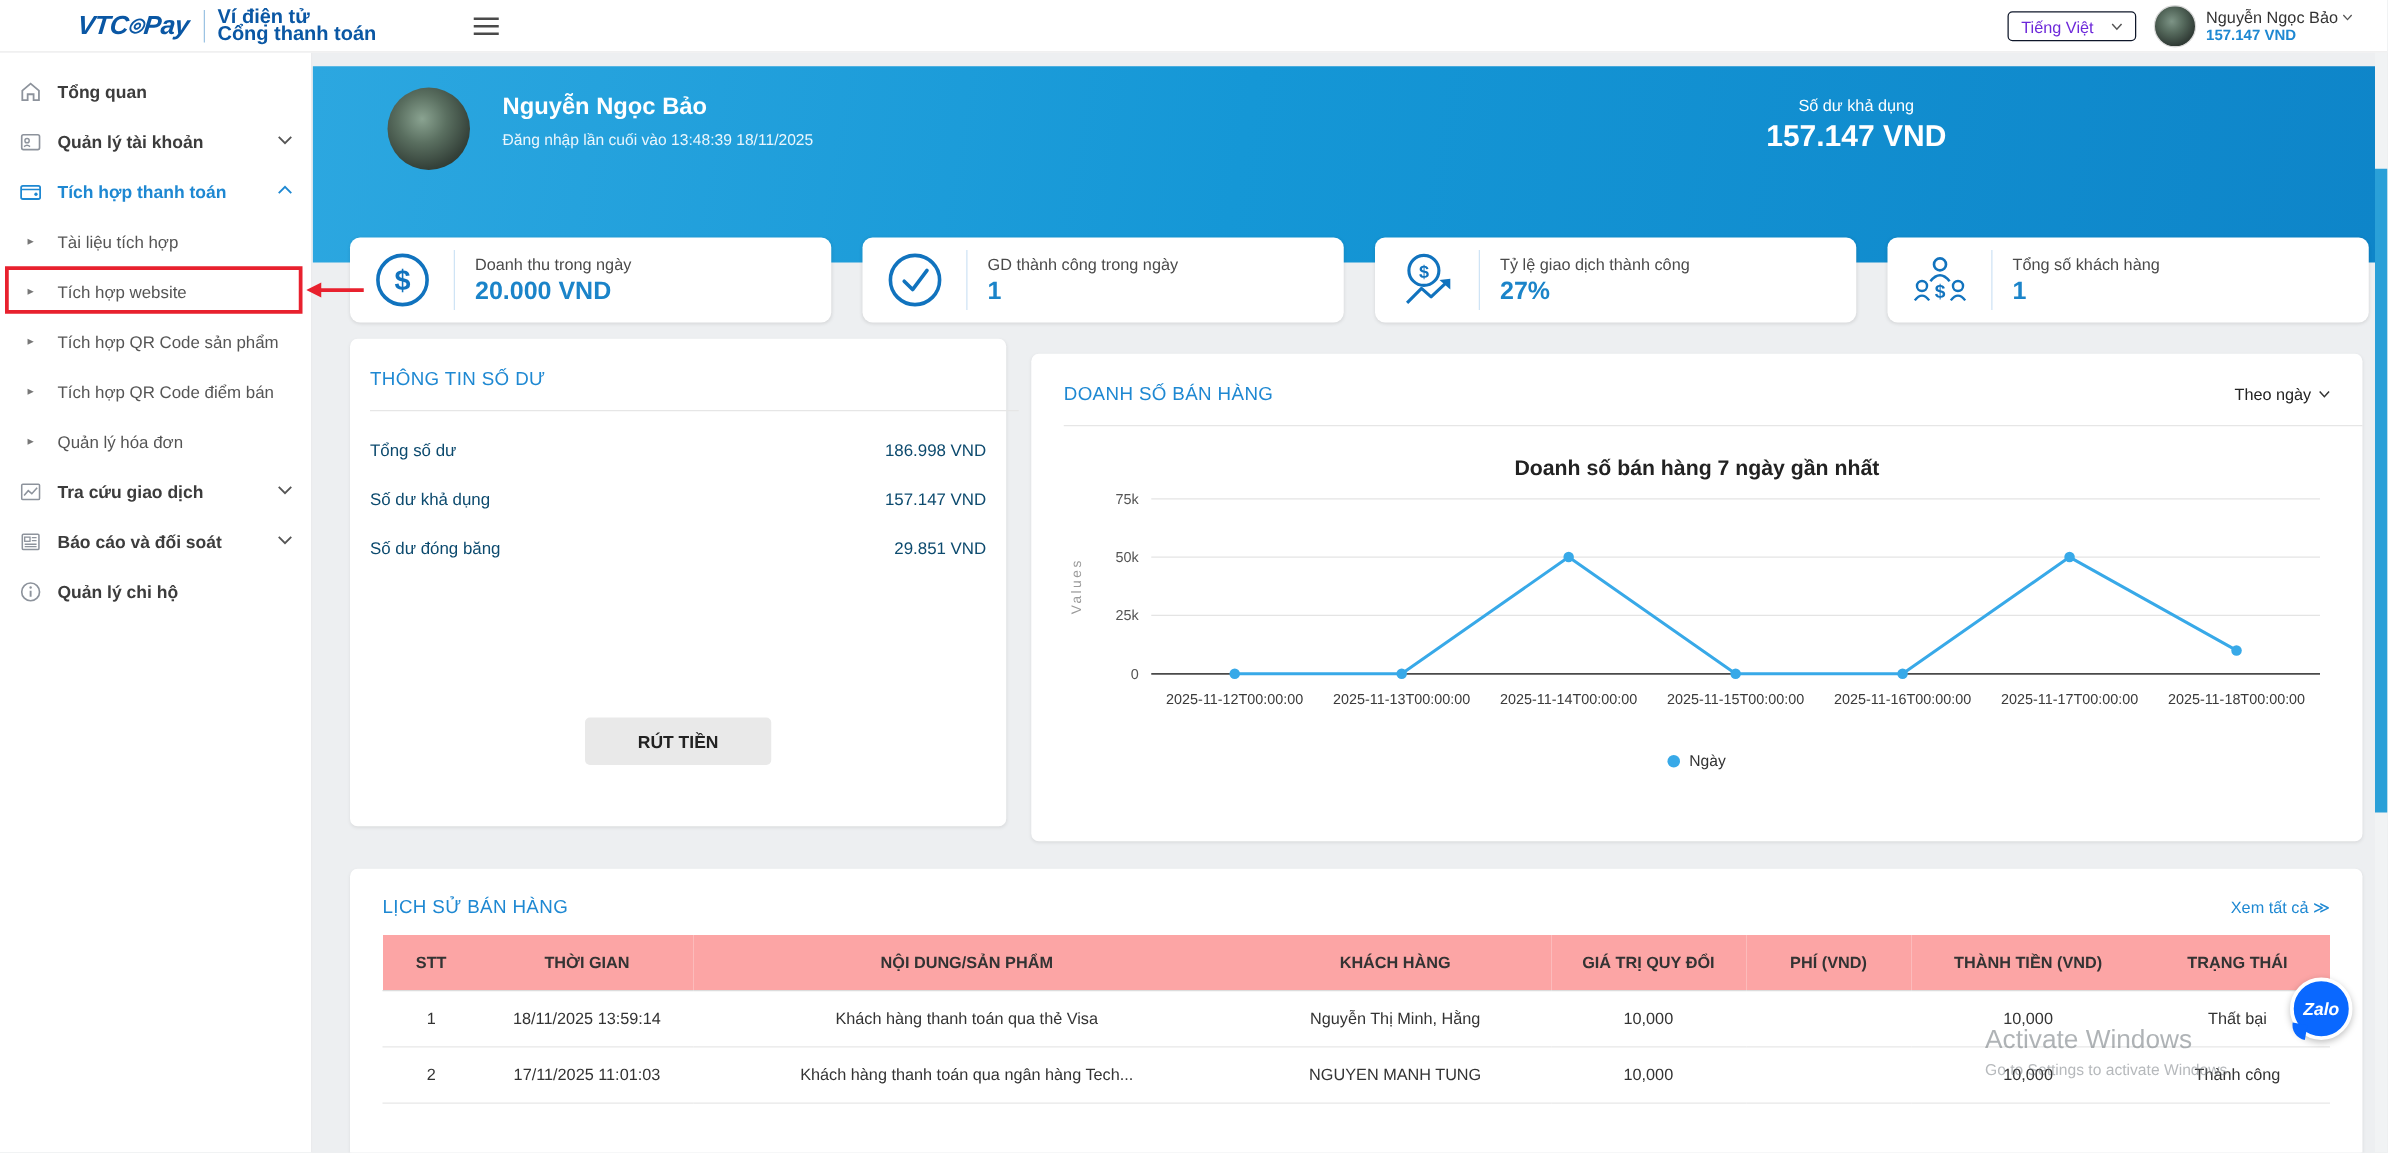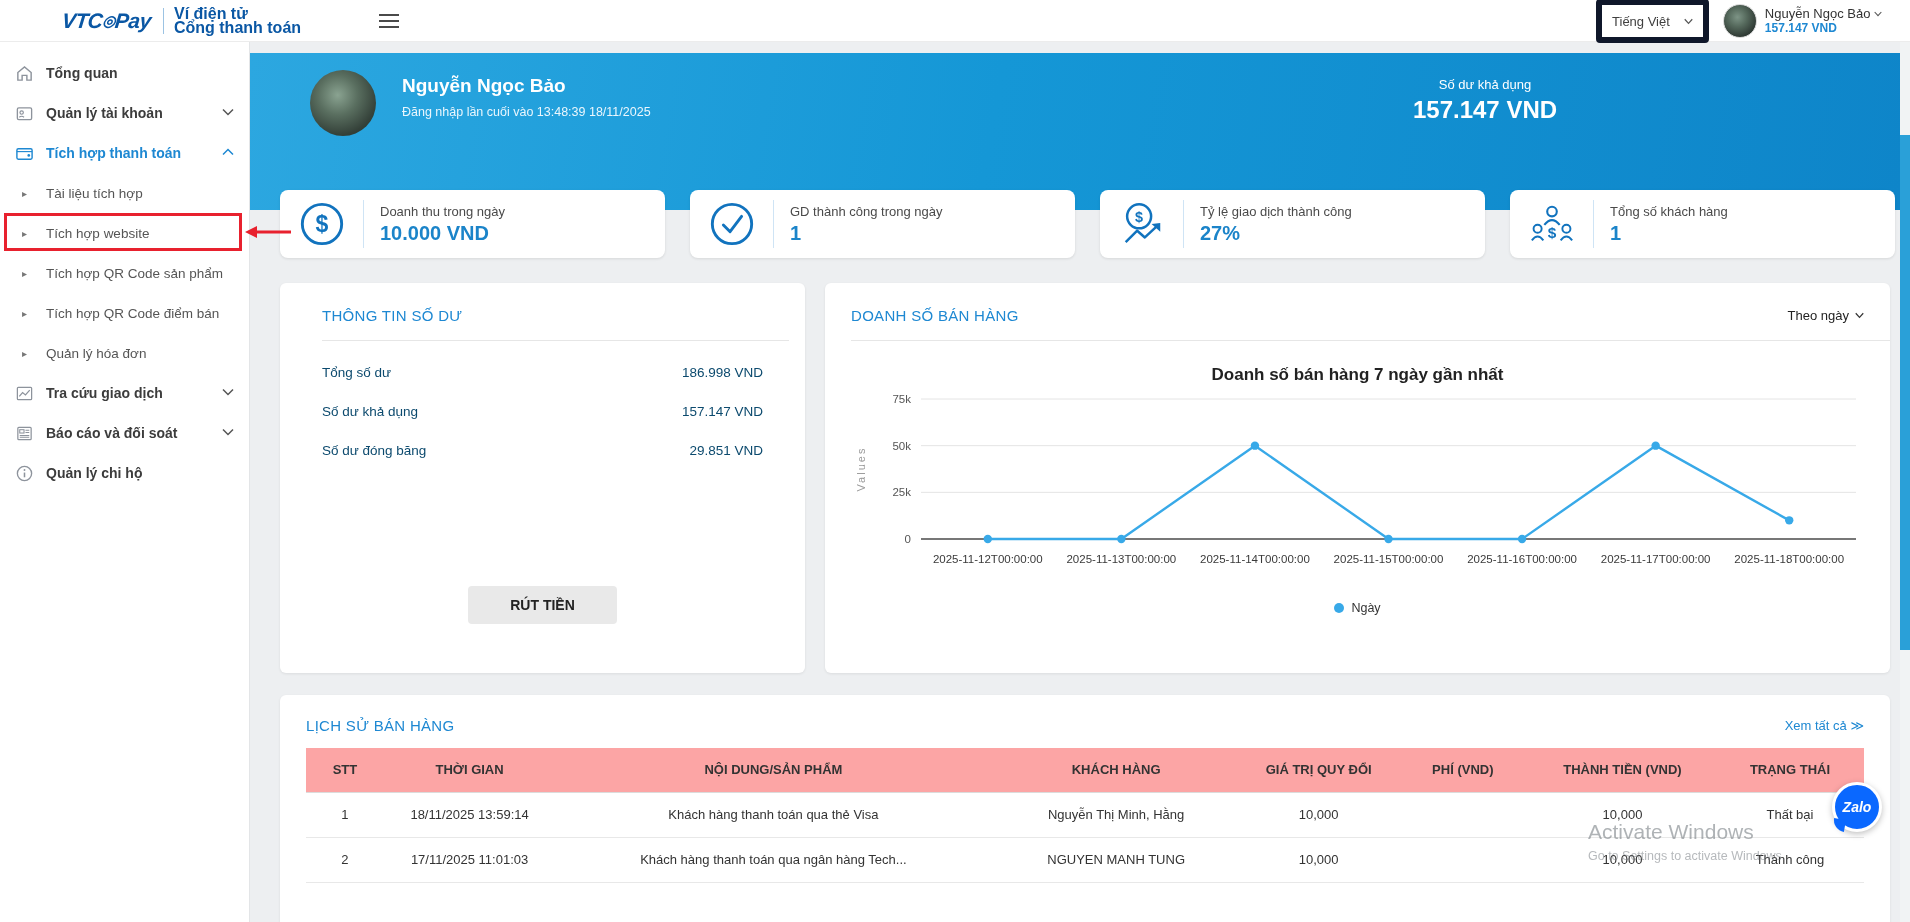--- a/index.html
+++ b/index.html
@@ -12,22 +12,22 @@
   .top-header{position:absolute;left:0;top:0;width:1910px;height:42px;background:#fff;z-index:30;
     border-bottom:1px solid #ececec; display:flex;align-items:center;}
   .logo-wrap{display:flex;align-items:center;margin-left:62px;}
   .logo-text{font-style:italic;font-weight:bold;font-size:21px;color:#0a57a4;letter-spacing:-0.5px;transform:skewX(-6deg);}
   .logo-text .logo-c{font-size:15px;vertical-align:2px;}
   .logo-div{width:1px;height:26px;background:#9cc3e3;margin:0 10px 0 12px;}
   .logo-tagline{font-size:16px;font-weight:bold;color:#0a57a4;line-height:14px;}
   .hamburger{margin-left:78px;cursor:pointer;display:flex;flex-direction:column;gap:4px;}
   .hamburger span{display:block;width:20px;height:2px;background:#4a4a4a;}
   .header-right{position:absolute;right:28px;top:0;height:42px;display:flex;align-items:center;gap:14px;}
-  .lang-select{border:6px solid #0f172a;border-radius:4px;height:44px;padding:0 10px;display:flex;align-items:center;gap:14px;
-    font-size:13px;color:#404040;background:#fff;cursor:pointer;}
+  .lang-select{border:1px solid #0f172a;border-radius:4px;height:24px;padding:0 10px;display:flex;align-items:center;gap:14px;
+    font-size:13px;color:#6d28d9;background:#fff;cursor:pointer;}
   .caret{width:9px;height:9px;display:inline-block;}
   .user-chip{display:flex;align-items:center;gap:8px;cursor:pointer;}
   .avatar-sm{width:34px;height:34px;border-radius:50%;
     background:radial-gradient(circle at 42% 38%, #7d9486 0%, #55695c 35%, #323d37 70%, #1f2622 100%);
     border:1px solid #d8d8d8;}
   .user-meta{line-height:15px;}
   .user-name{font-size:13px;color:#333;}
   .user-bal{font-size:12px;color:#1e88d2;font-weight:bold;}
 
   
@@ -59,21 +59,21 @@
   .stat-card{position:absolute;top:148px;width:385px;height:68px;background:#fff;border-radius:8px;
     box-shadow:0 1px 3px rgba(0,0,0,.10);display:flex;align-items:center;z-index:3;}
   .stat-ico{width:84px;display:flex;align-items:center;justify-content:center;border-right:1px solid #cfe4f5;height:48px;}
   .stat-body{padding-left:16px;}
   .stat-label{font-size:13px;color:#4a4a4a;}
   .stat-value{font-size:20px;font-weight:bold;color:#1b84c9;margin-top:3px;}
 
   
   .panel{position:absolute;background:#fff;border-radius:6px;box-shadow:0 1px 3px rgba(0,0,0,.08);}
   .panel-title{color:#1e88d2;font-size:15px;letter-spacing:.3px;}
-  .balance-panel{left:30px;top:241px;width:525px;height:390px;padding:24px 42px;}
+  .balance-panel{left:30px;top:229px;width:525px;height:390px;padding:24px 16px;}
   .balance-panel hr, .chart-panel hr{border:none;border-top:1px solid #e6e6e6;margin:16px -26px 0 0;}
   .bal-row{display:flex;justify-content:space-between;font-size:13.5px;color:#0c4a6e;margin-top:24px;}
   .withdraw-btn{display:block;margin:128px auto 0;background:#e9e9e9;border:none;border-radius:4px;
     padding:11px 42px;font-size:14px;font-weight:bold;color:#222;font-family:inherit;cursor:pointer;}
 
   .chart-panel{left:575px;top:241px;width:1065px;height:390px;padding:24px 26px 0;}
   .chart-head{display:flex;justify-content:space-between;align-items:center;}
   .chart-filter{font-size:13px;color:#222;display:flex;align-items:center;gap:6px;cursor:pointer;}
   .chart-title{text-align:center;font-size:17px;font-weight:bold;color:#222;margin-top:24px;}
   .chart-wrap{position:relative;margin-top:4px;}
@@ -264,21 +264,21 @@
 
   <div class="stat-card" style="left:30px">
     <div class="stat-ico">
       <svg width="48" height="48" viewBox="0 0 50 50">
           <circle cx="25" cy="25" r="20.5" fill="none" stroke="#1173be" stroke-width="3"></circle>
           <text x="25" y="33" text-anchor="middle" font-size="24" font-weight="bold" fill="#1173be" font-family="Liberation Sans, sans-serif">$</text>
         </svg>
     </div>
     <div class="stat-body">
       <div class="stat-label">Doanh thu trong ngày</div>
-      <div class="stat-value">10.000 VND</div>
+      <div class="stat-value">20.000 VND</div>
     </div>
   </div>
 
   <div class="stat-card" style="left:440px">
     <div class="stat-ico">
       <svg width="48" height="48" viewBox="0 0 50 50">
           <circle cx="25" cy="25" r="20.5" fill="none" stroke="#1173be" stroke-width="3"></circle>
           <polyline points="16,26 23,33 35,17" fill="none" stroke="#1173be" stroke-width="3" stroke-linecap="round" stroke-linejoin="round"></polyline>
         </svg>
     </div>

